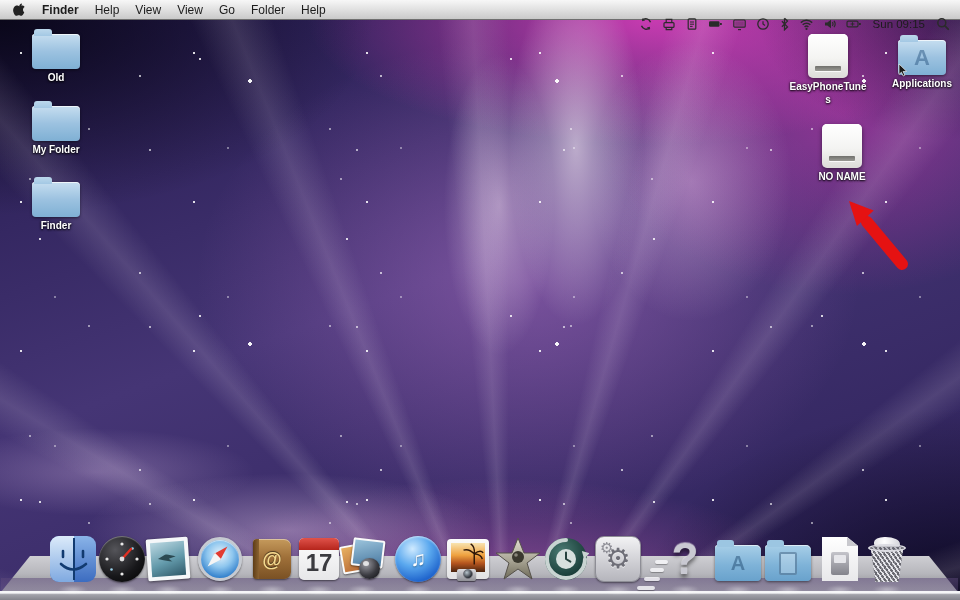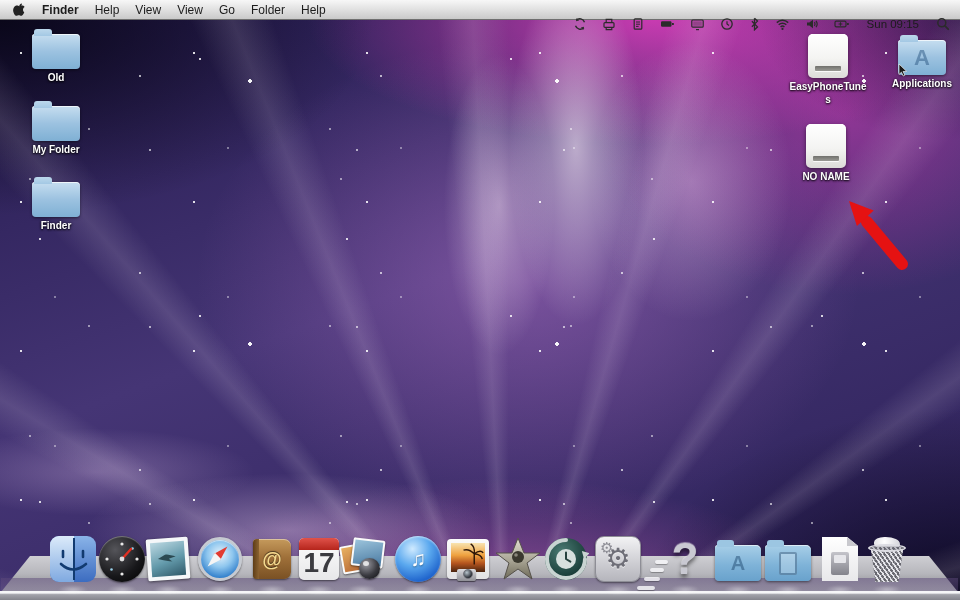--- a/index.html
+++ b/index.html
@@ -39,21 +39,21 @@
       background-size:173px 149px,241px 197px,241px 197px,173px 149px,311px 257px,311px 257px,307px 263px,307px 263px,207px 177px;}
 
   
   .menubar{position:absolute;left:0;top:0;width:960px;height:19px;z-index:40;
     background:linear-gradient(180deg,#f7f7f7 0%,#e3e3e3 45%,#c9c9c9 100%);
     border-bottom:1px solid #6f6f6f;display:flex;align-items:center;
     font-size:12px;color:#1c1c1c;}
   .mb-left{display:flex;align-items:center;gap:16px;padding-left:13px;}
   .mb-left .appname{font-weight:bold;}
   .mb-left span{cursor:default;}
-  .mb-right{margin-left:auto;display:flex;align-items:center;gap:15px;padding-right:10px;margin-top:28px;}
+  .mb-right{margin-left:auto;display:flex;align-items:center;gap:9px;padding-right:10px;margin-top:28px;}
   .mb-right svg{display:block;}
   .mb-clock{font-size:11.5px;padding:0 2px;}
 
   
   .desk-icon{position:absolute;width:84px;text-align:center;z-index:10;cursor:default;}
   .desk-icon .label{margin-top:3px;font-size:10px;font-weight:bold;color:#fff;
      text-shadow:0 1px 2px rgba(0,0,0,.9),0 0 3px rgba(0,0,0,.7);line-height:1.25;white-space:pre-line;}
   .folder{width:48px;height:35px;margin:6px auto 0;position:relative;border-radius:3px 4px 4px 4px;
      background:linear-gradient(180deg,#c6def0 0%,#9cc2e0 50%,#7fb0d4 100%);
      box-shadow:inset 0 1px 0 rgba(255,255,255,.7),0 1px 3px rgba(0,0,0,.5);}
@@ -111,21 +111,21 @@
      background:linear-gradient(180deg,#c59a5c 0%,#a0713a 45%,#7a5124 100%);
      box-shadow:0 1px 2px rgba(0,0,0,.5),inset 0 1px 0 rgba(255,255,255,.4);}
   .abook .spine{position:absolute;left:0;top:0;bottom:0;width:6px;border-radius:4px 0 0 4px;
      background:linear-gradient(90deg,#5e3d17,#8a6230);}
   .abook .at{position:absolute;inset:0;display:flex;align-items:center;justify-content:center;
      font-size:20px;font-weight:bold;color:#f5d98e;text-shadow:0 -1px 1px rgba(0,0,0,.6);}
 
   .ical{position:absolute;inset:2px 3px;border-radius:5px;overflow:hidden;background:linear-gradient(#fdfdfd,#e7e7e9);
      box-shadow:0 1px 2px rgba(0,0,0,.5);}
   .ical-top{height:12px;background:linear-gradient(#e0524a,#b5251c);}
-  .ical-day{text-align:center;font-size:28px;font-weight:bold;color:#3b3b40;line-height:26px;}
+  .ical-day{text-align:center;font-size:24px;font-weight:bold;color:#3b3b40;line-height:26px;}
 
   .photo{position:absolute;width:28px;height:24px;background:#fafafa;border-radius:2px;
      box-shadow:0 1px 2px rgba(0,0,0,.5);padding:2px;}
   .photo .img{width:100%;height:100%;}
   .p1{left:2px;top:8px;transform:rotate(-10deg);}
   .p1 .img{background:linear-gradient(160deg,#e8b060,#b06030);}
   .p2{left:13px;top:3px;transform:rotate(7deg);}
   .p2 .img{background:linear-gradient(160deg,#9cc4dc,#4878a0);}
   .pb-ball{position:absolute;left:20px;top:22px;width:21px;height:21px;border-radius:50%;
      background:radial-gradient(circle at 34% 30%,#9a9aa2,#3a3a40 55%,#0c0c10);
@@ -284,21 +284,21 @@
   <div class="drive"></div>
   <div class="label">EasyPhoneTune
 s</div>
 </div>
 <div class="desk-icon" style="left:880px;top:34px;">
   <div class="folder">
     <span class="fglyph">A</span>
   </div>
   <div class="label">Applications</div>
 </div>
-<div class="desk-icon" style="left:784px;top:124px;text-align:center;">
+<div class="desk-icon" style="left:800px;top:124px;text-align:center;">
   <div class="drive"></div>
   <div class="label">NO NAME</div>
 </div>
 
 <svg class="cursor" width="11" height="13" viewBox="0 0 11 13">
   <polygon points="1,0 1,10.5 3.4,8.2 5.2,12 6.9,11.2 5.1,7.5 8.6,7.3" fill="#1a1a1a" stroke="#f0f0f0" stroke-width="0.7"></polygon>
 </svg>
 
 <svg class="red-arrow" width="75" height="80" viewBox="0 0 75 80">
   <line x1="62" y1="70" x2="27" y2="28" stroke="#e51212" stroke-width="12" stroke-linecap="round"></line>

